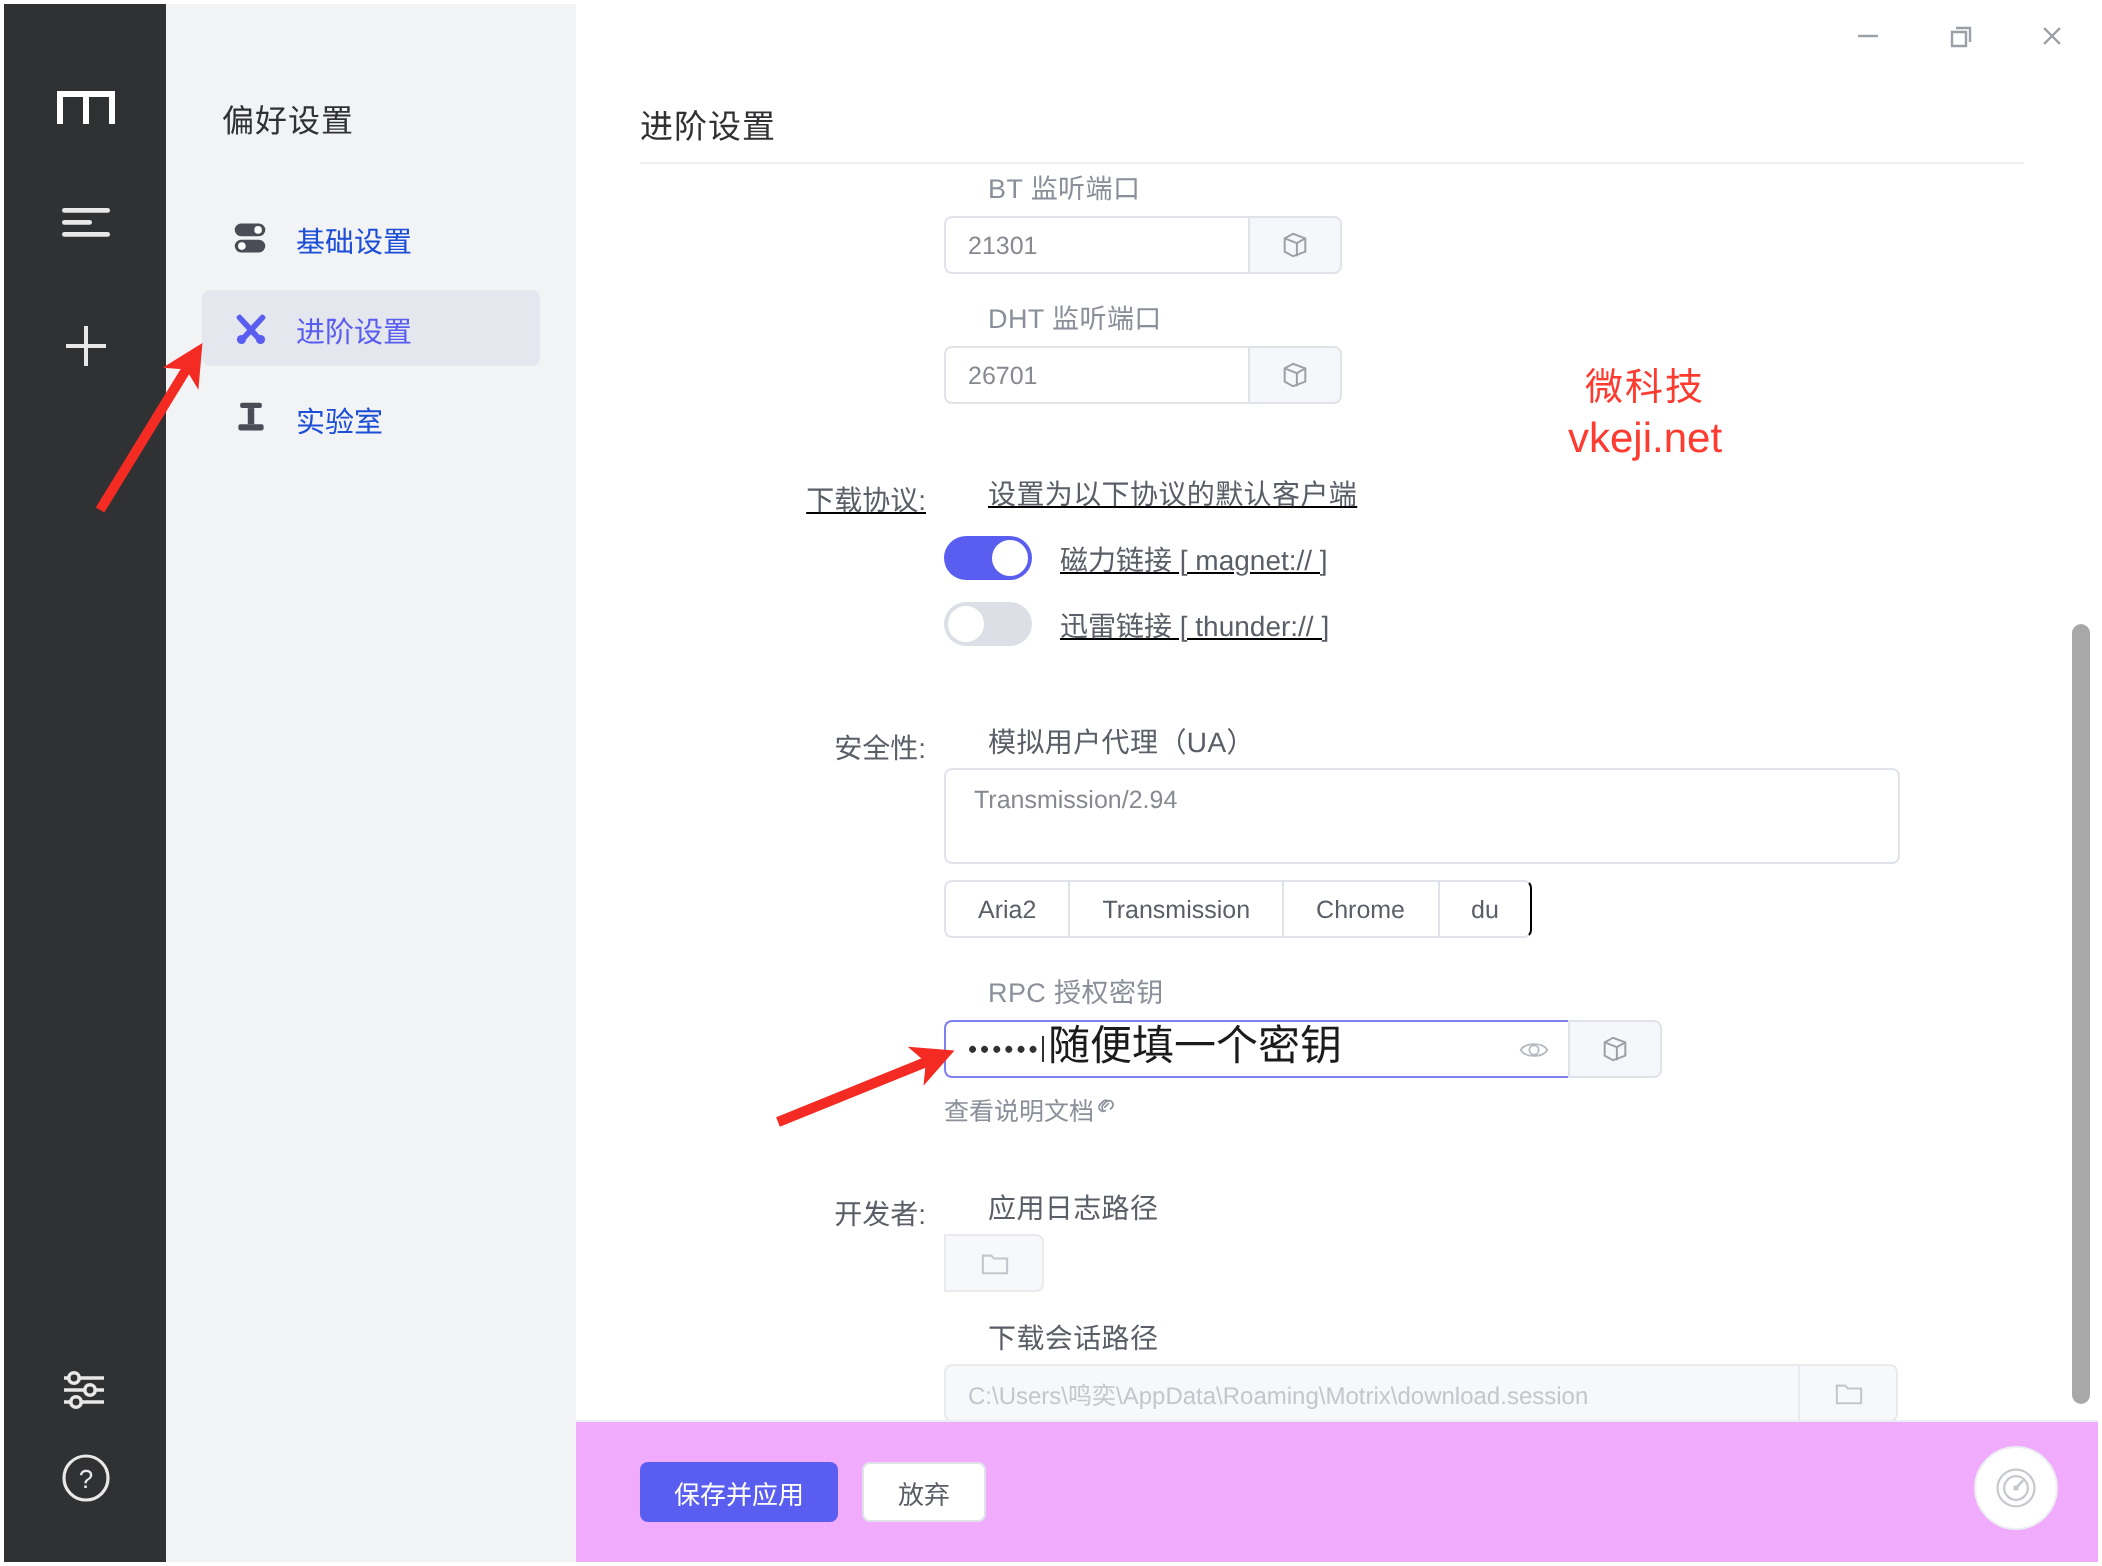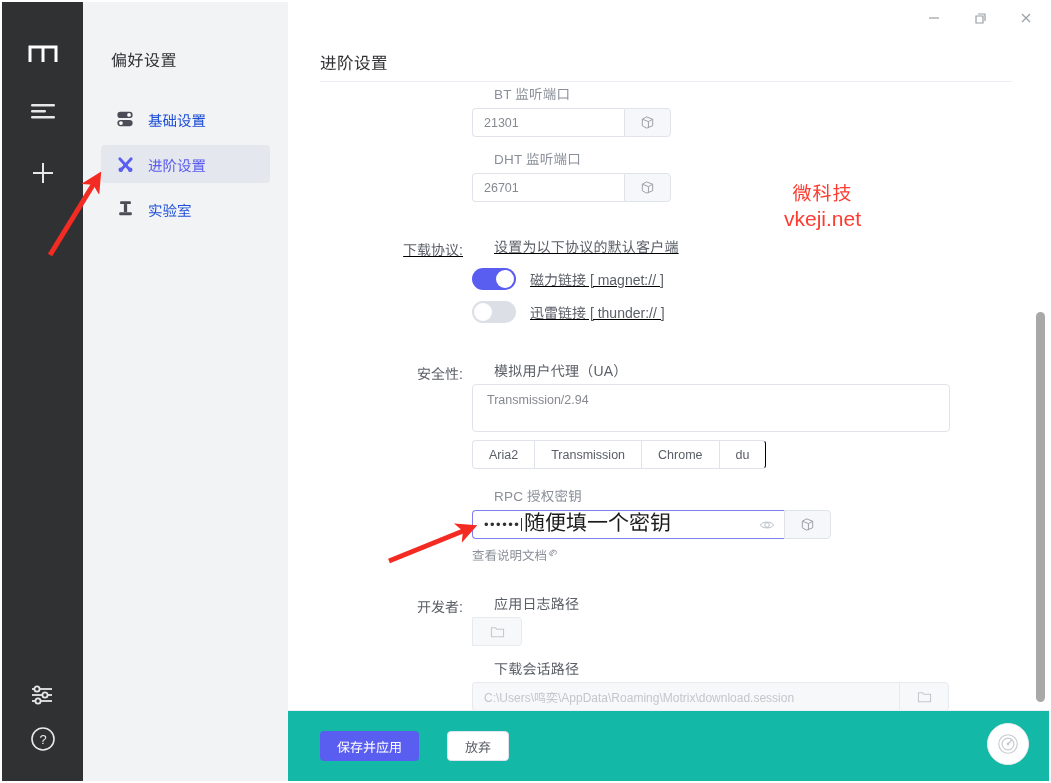--- a/index.html
+++ b/index.html
@@ -202,22 +202,22 @@
     border: 1px solid #e8eaee; border-radius: 0 4px 4px 0;
     background: #f7f8fa; color: #c3c6cc;
     display: flex; align-items: center; justify-content: center;
     cursor: pointer;
   }
 
   
   .footer {
     position: absolute; left: 0; bottom: 0;
     width: 761px; height: 71px;
-    background: #14b8a6; border-top: 1px solid #ebeef5;
-    display: flex; align-items: center; padding-left: 32px; gap: 28px;
+    background: #f0abfc; border-top: 1px solid #ebeef5;
+    display: flex; align-items: center; padding-left: 32px; gap: 12px;
   }
   .btn-primary {
     height: 30px; padding: 0 17px; border-radius: 4px;
     background: #5a5ef0; color: #fff; font-size: 13px;
     display: flex; align-items: center; justify-content: center;
     cursor: pointer; border: none;
   }
   .btn-plain {
     height: 30px; padding: 0 17px; border-radius: 4px;
     background: #fff; color: #5a5e66; font-size: 13px;

